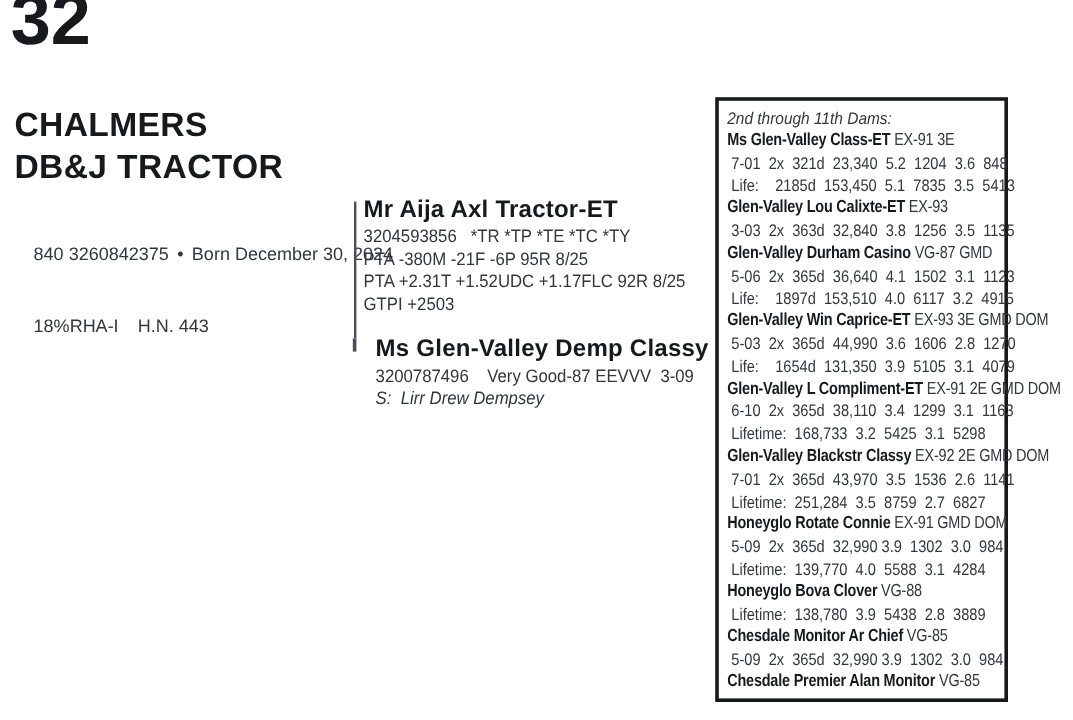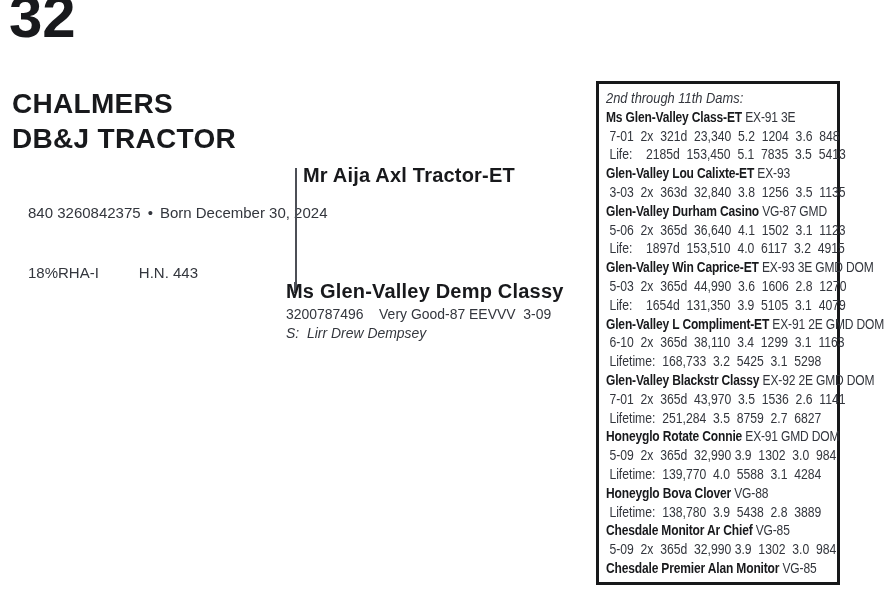--- a/index.html
+++ b/index.html
@@ -17,25 +17,25 @@
   .lot-number{
     position:absolute;left:9px;top:-13px;font-size:60px;line-height:1;
     font-weight:900;color:var(--heading);letter-spacing:0px;
   }
   .animal-name{
     position:absolute;left:12px;top:86px;font-size:28px;font-weight:bold;
     color:var(--heading);line-height:35px;letter-spacing:0.3px;
   }
   .reg-block{position:absolute;left:28px;top:163px;font-size:15px;line-height:20px;white-space:pre;}
   .reg-sep{margin:0 7px;}
-  .hn{margin-left:40px;}
+  .hn{margin-left:16px;}
   .ped-rule-sire{position:absolute;left:295px;top:168px;width:2px;height:114px;background:var(--rule);}
   .ped-rule-dam{position:absolute;left:294px;top:282px;width:3px;height:11px;background:var(--rule);}
   .sire-block{position:absolute;left:303px;top:163px;}
-  .dam-block{position:absolute;left:286px;top:279px;}
+  .dam-block{position:absolute;left:313px;top:279px;}
   .entry-head{font-size:20px;font-weight:bold;color:var(--heading);line-height:24px;margin-bottom:2px;letter-spacing:0.2px;}
   .detail-line{
     font-size:15px;line-height:18.5px;white-space:pre;
     transform:scaleX(0.93);transform-origin:0 50%;
   }
   .note-line{font-style:italic;}
   .dams-box{
     position:absolute;left:596px;top:81px;width:244px;height:504px;
     border:3px solid var(--border);box-sizing:border-box;padding:5px 0 0 7px;
   }
@@ -68,20 +68,26 @@
   <div class="reg-block">
     <div><span>840 3260842375</span><span class="reg-sep">•</span><span>Born December 30, 2024</span></div>
     <div><span>18%RHA-I</span><span class="hn">H.N. 443</span></div>
   </div>
 
   <div class="ped-rule-sire"></div>
   <div class="ped-rule-dam"></div>
 
   <div class="sire-block">
     <div class="entry-head">Mr Aija Axl Tractor-ET</div>
+    <div>
+        <div class="detail-line">3204593856   *TR *TP *TE *TC *TY</div>
+        <div class="detail-line">PTA -380M -21F -6P 95R 8/25</div>
+        <div class="detail-line">PTA +2.31T +1.52UDC +1.17FLC 92R 8/25</div>
+        <div class="detail-line">GTPI +2503</div>
+      </div>
   </div>
 
   <div class="dam-block">
     <div class="entry-head">Ms Glen-Valley Demp Classy</div>
     <div class="detail-line">3200787496    Very Good-87 EEVVV  3-09</div>
     <div class="detail-line note-line">S:  Lirr Drew Dempsey</div>
   </div>
 
   <div class="dams-box">
     <div class="box-heading">2nd through 11th Dams:</div>

